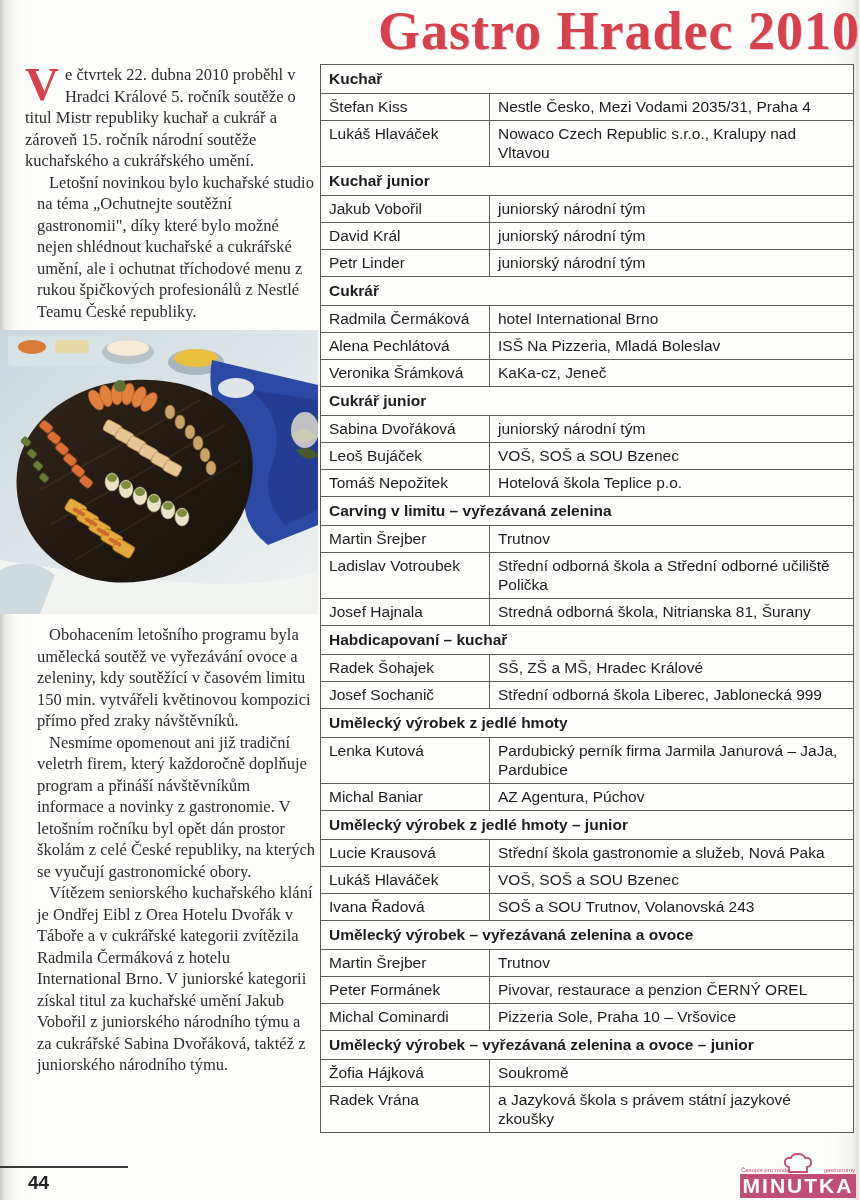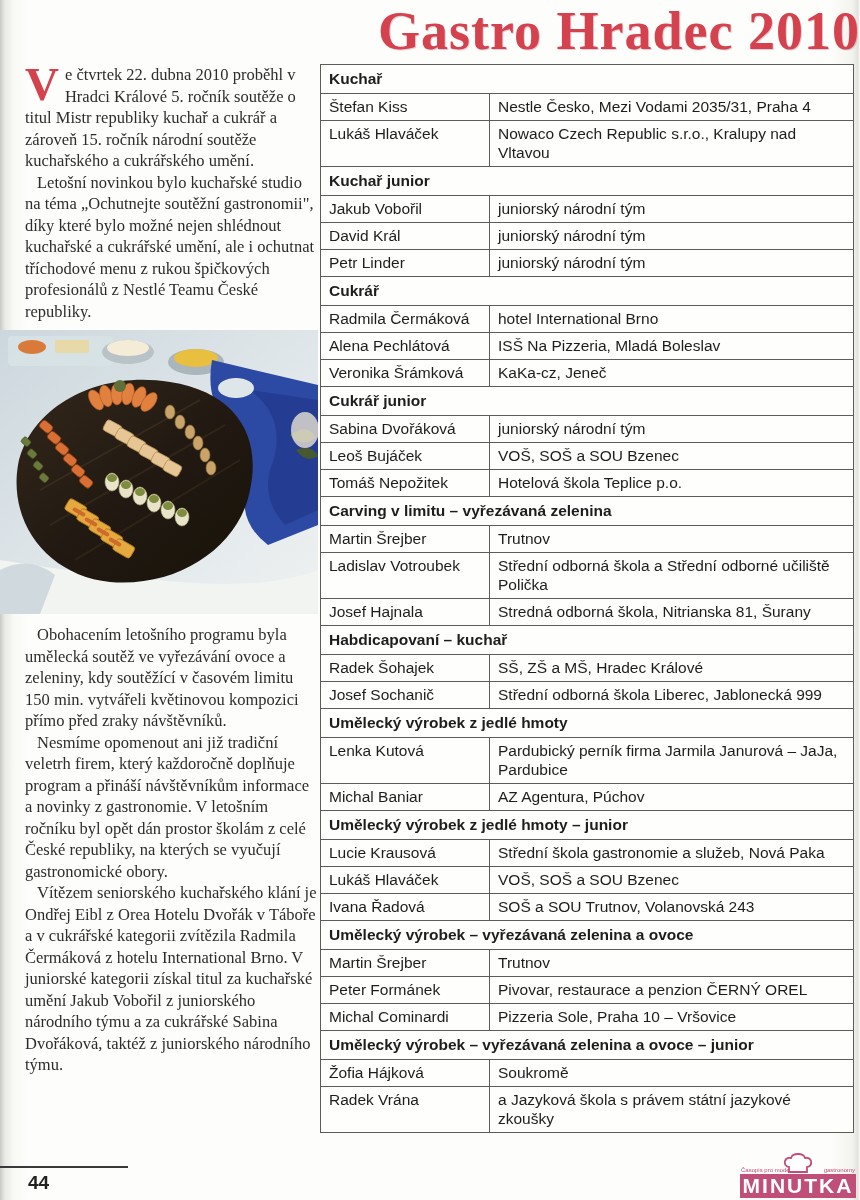--- a/index.html
+++ b/index.html
@@ -21,21 +21,21 @@
     color:#d5414d;
     text-shadow:1px 1px 0 rgba(150,60,90,.25);
     letter-spacing:1px;
   }
   
   .article{
     position:absolute;left:25px;top:64px;width:292px;
     font-size:16.5px;line-height:21.5px;text-align:left;
   }
   .article p{margin:0;}
-  .article p.indent{text-indent:12px;}
+  .article p.indent{text-indent:12px;margin-left:12px;}
   .dropcap{
     float:left;
     font-size:47px;line-height:38px;
     font-weight:bold;color:#d5414d;
     margin:1px 6px 0 0;
   }
   
   .photo{
     margin:8px 0 10px -25px;
     width:318px;height:284px;

